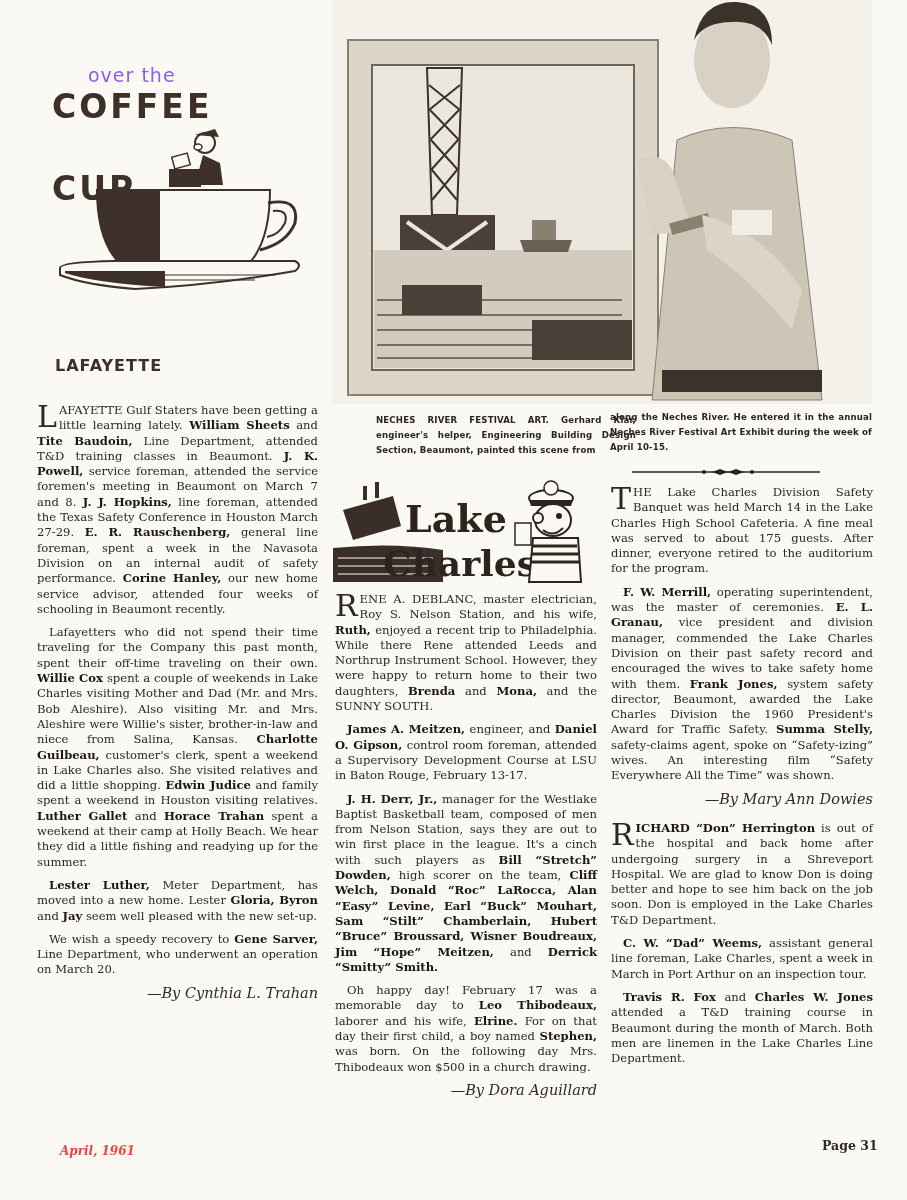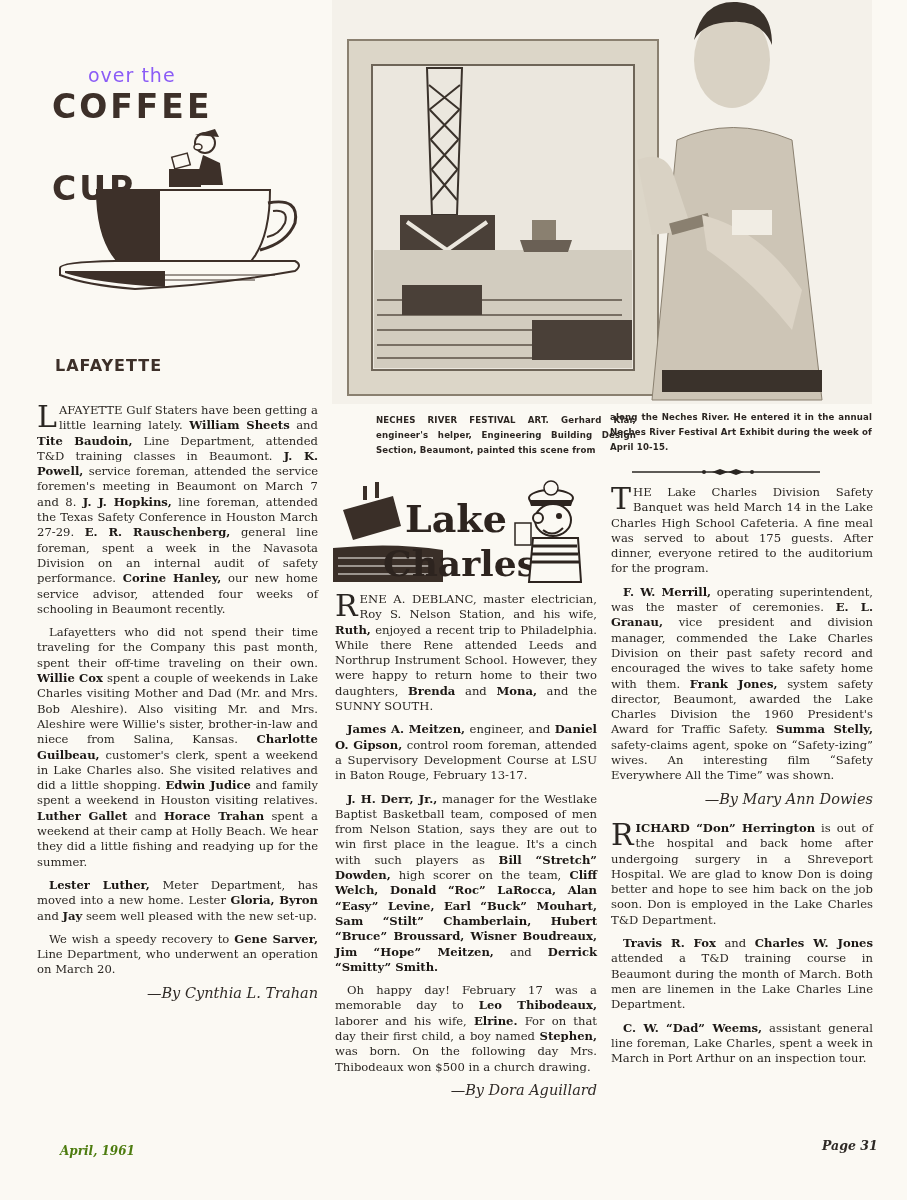--- a/index.html
+++ b/index.html
@@ -33,22 +33,22 @@
   
   .caption { font-family: "DejaVu Sans", sans-serif; font-size: 8.6px; line-height: 15px; font-weight: bold; color: #2c2622; text-align: justify; letter-spacing: 0.15px; }
   .cap-left { left: 332px; top: 413px; width: 260px; margin-left: 44px; }
   .cap-right { left: 610px; top: 410px; width: 262px; }
 
   .divider { left: 632px; top: 467px; width: 188px; height: 10px; }
 
   
   .lc-logo { left: 333px; top: 478px; width: 252px; height: 110px; }
 
-  .footer-date { left: 60px; top: 1144px; font-style: italic; font-weight: bold; font-size: 12px; color: #4d7c0f; }
-  .footer-page { left: 822px; top: 1138px; font-style: italic; font-weight: bold; font-size: 12.5px; color: #2f2a26; }
+  .footer-date { left: 60px; top: 1144px; font-style: italic; font-weight: bold; font-size: 12px; color: #ef4444; }
+  .footer-page { left: 822px; top: 1138px; font-weight: bold; font-size: 12.5px; color: #2f2a26; }
 </style>
 </head>
 <body>
 
 <div class="abs mast-over">over the</div>
 <div class="abs mast-coffee">COFFEE</div>
 <div class="abs mast-cup">CUP</div>
 
 <svg class="abs cup-art" viewBox="0 0 250 170">
 
@@ -173,18 +173,18 @@
     <p><span>Oh happy day! February 17 was a memorable day to </span><b>Leo Thibodeaux,</b><span> laborer and his wife, </span><b>Elrine.</b><span> For on that day their first child, a boy named </span><b>Stephen,</b><span> was born. On the following day Mrs. Thibodeaux won $500 in a church drawing.</span></p>
     <div class="byline">—By Dora Aguillard</div>
   </div>
 
 <div class="abs col col3" id="col-right">
     <p class="first"><span class="dropcap">T</span><span>HE Lake Charles Division Safety Banquet was held March 14 in the Lake Charles High School Cafeteria. A fine meal was served to about 175 guests. After dinner, everyone retired to the auditorium for the program.</span></p>
     <p><b>F. W. Merrill,</b><span> operating superintendent, was the master of ceremonies. </span><b>E. L. Granau,</b><span> vice president and division manager, commended the Lake Charles Division on their past safety record and encouraged the wives to take safety home with them. </span><b>Frank Jones,</b><span> system safety director, Beaumont, awarded the Lake Charles Division the 1960 President's Award for Traffic Safety. </span><b>Summa Stelly,</b><span> safety-claims agent, spoke on “Safety-izing” wives. An interesting film “Safety Everywhere All the Time” was shown.</span></p>
     <div class="byline">—By Mary Ann Dowies</div>
     <div style="height: 14px;"></div>
     <p class="first"><span class="dropcap">R</span><b>ICHARD “Don” Herrington</b><span> is out of the hospital and back home after undergoing surgery in a Shreveport Hospital. We are glad to know Don is doing better and hope to see him back on the job soon. Don is employed in the Lake Charles T&amp;D Department.</span></p>
+    <p><b>C. W. “Dad” Weems,</b><span> assistant general line foreman, Lake Charles, spent a week in March in Port Arthur on an inspection tour.</span></p>
     <p><b>Travis R. Fox</b><span> and </span><b>Charles W. Jones</b><span> attended a T&amp;D training course in Beaumont during the month of March. Both men are linemen in the Lake Charles Line Department.</span></p>
-    <p><b>C. W. “Dad” Weems,</b><span> assistant general line foreman, Lake Charles, spent a week in March in Port Arthur on an inspection tour.</span></p>
   </div>
 
 <div class="abs footer-date">April, 1961</div>
 <div class="abs footer-page">Page 31</div>
 
 </body></html>

